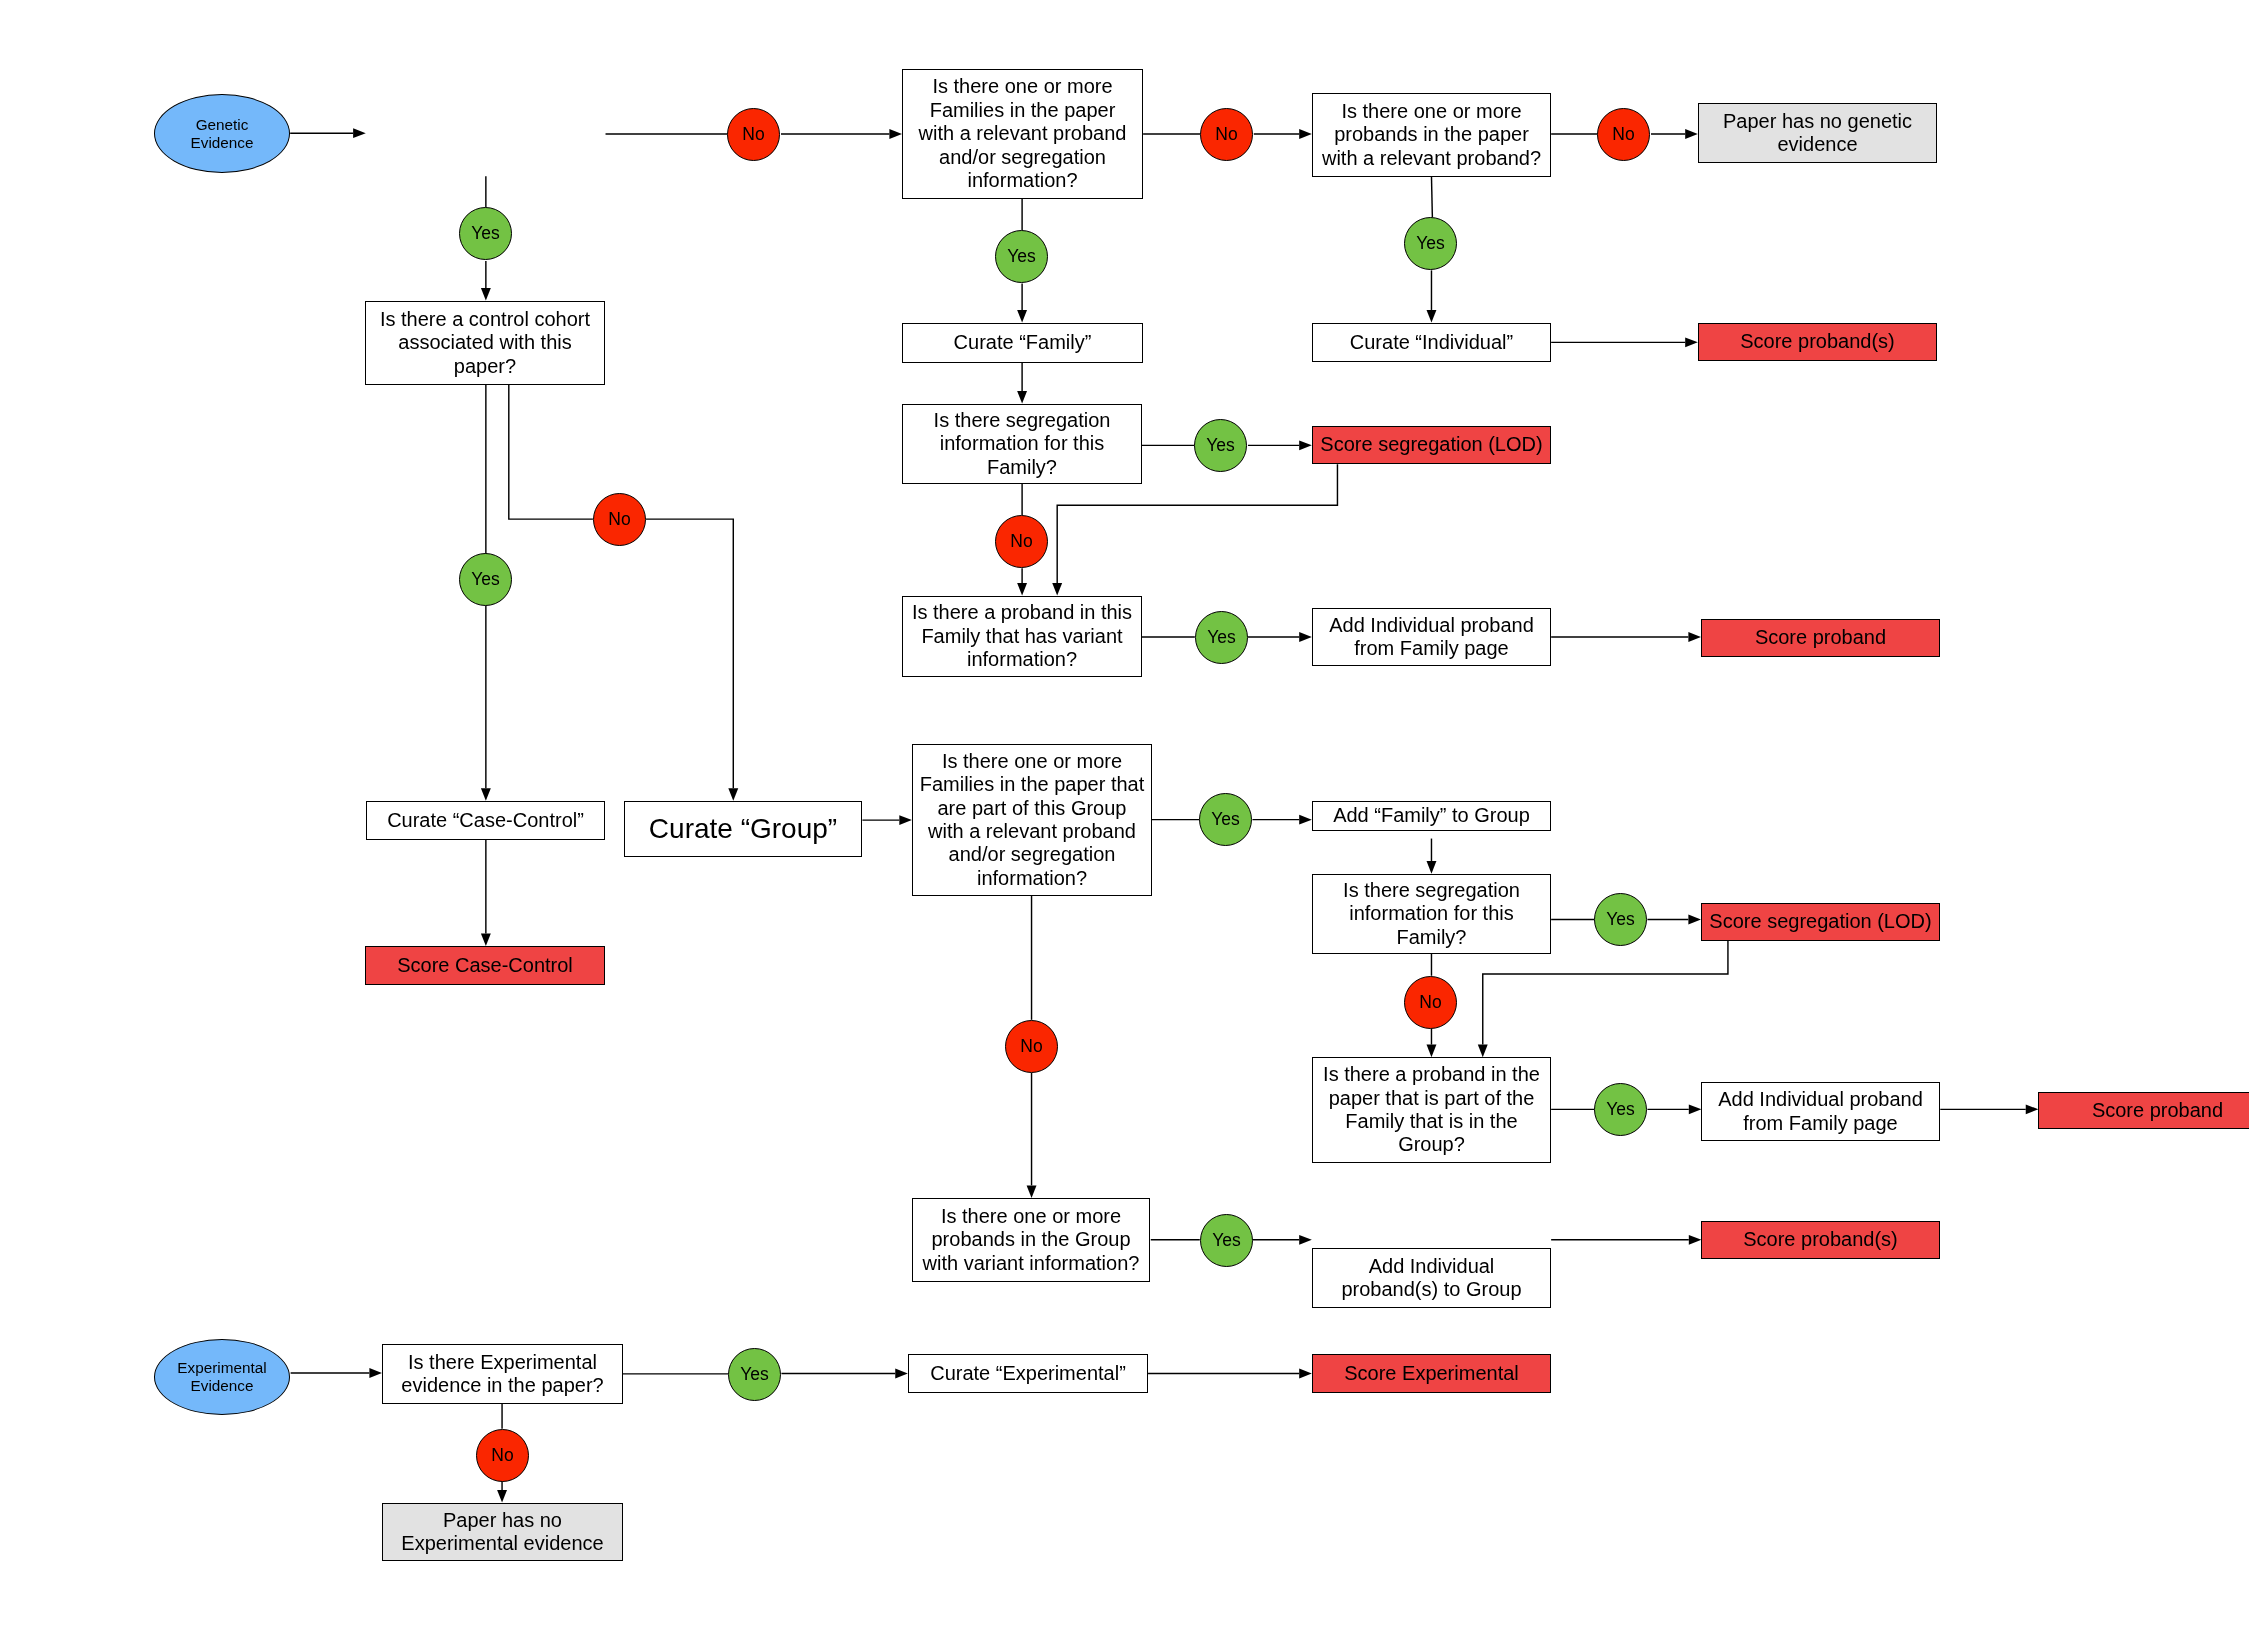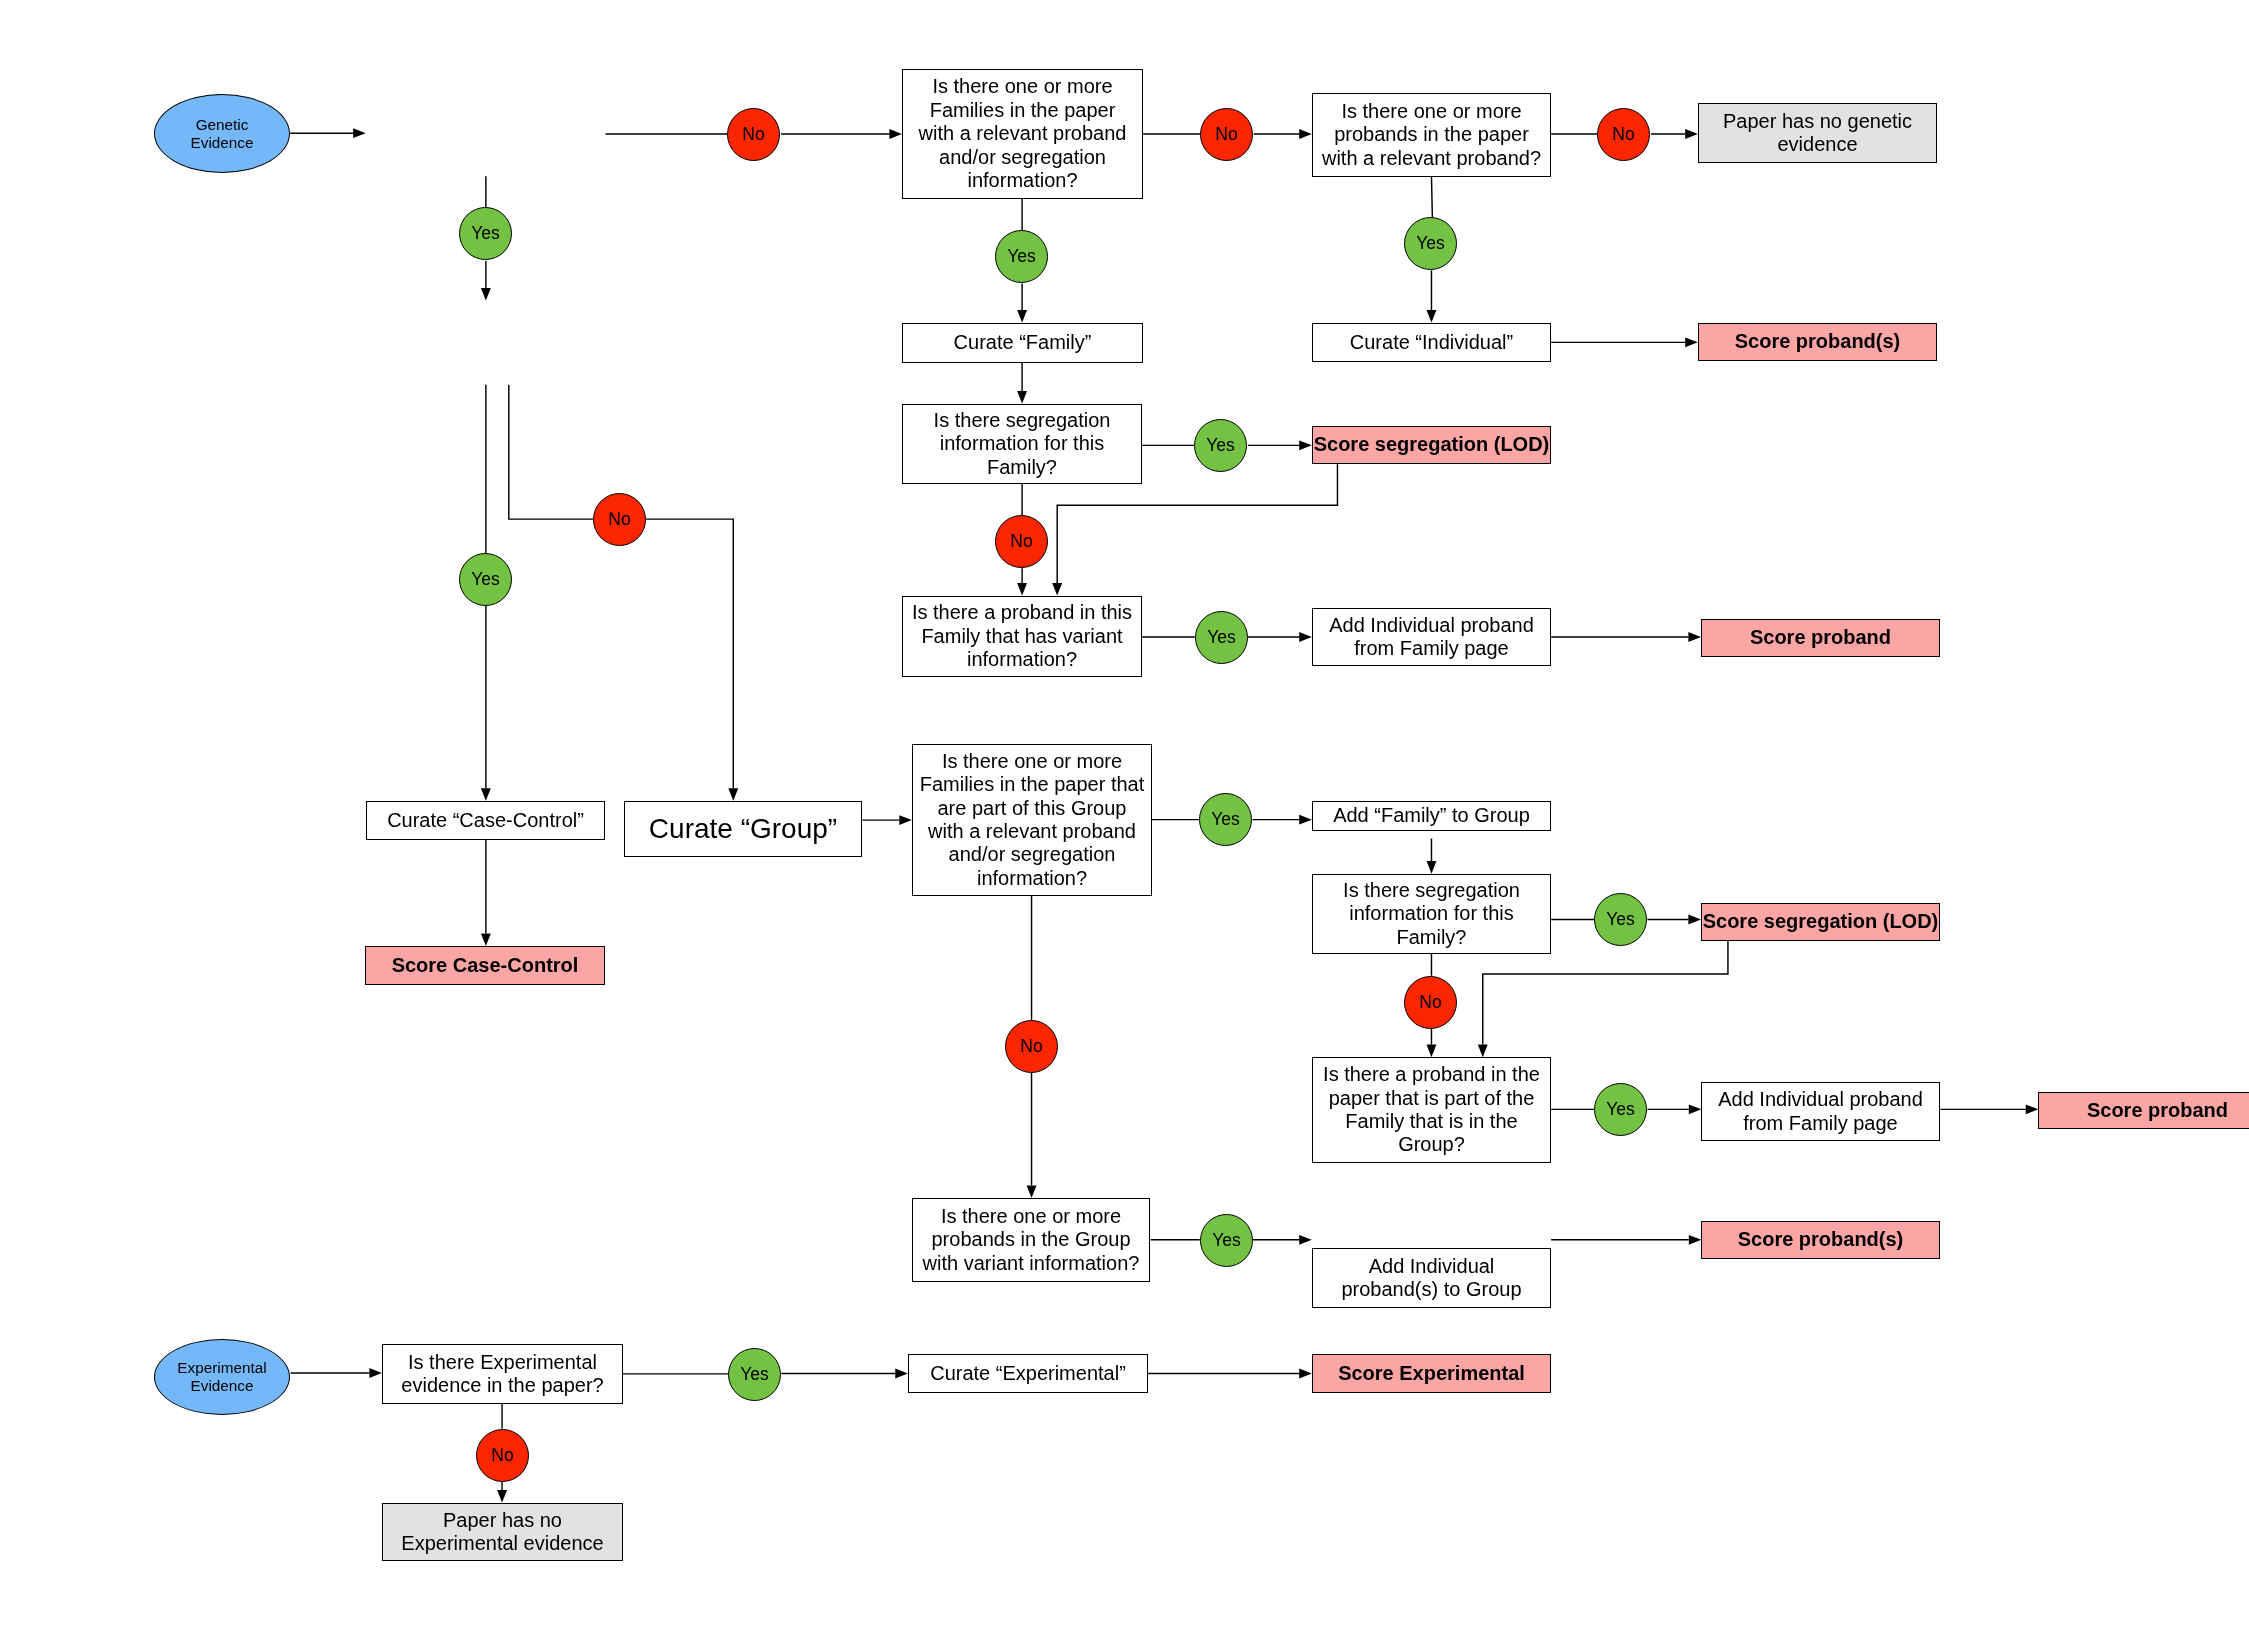--- a/index.html
+++ b/index.html
@@ -4,21 +4,21 @@
 <title>Genetic &amp; Experimental Evidence Curation Flowchart</title>
 <style>
   html,body{margin:0;padding:0;background:#fff;}
   body{font-family:"Liberation Sans",sans-serif;-webkit-font-smoothing:antialiased;}
   #canvas{position:relative;width:2369px;height:1651px;background:#fff;overflow:hidden;}
   svg#wires{position:absolute;left:0;top:0;width:2369px;height:1651px;}
   .node{position:absolute;box-sizing:border-box;display:flex;flex-direction:column;
         align-items:center;justify-content:center;text-align:center;
         border:1.8px solid #000;background:#fff;color:#000;}
   .node.grey{background:#e2e2e2;}
-  .node.yellow{background:#fca5a5;font-weight:bold;}
+  .node.yellow{background:#ef4444;}
   .node.ellipse{border-radius:50%;background:#74b8fa;}
   .node span{display:block;white-space:nowrap;}
   .pill{position:absolute;box-sizing:border-box;border:1.8px solid #000;border-radius:50%;
         display:flex;align-items:center;justify-content:center;font-size:17.5px;color:#000;}
   .pill.yes{background:#73c244;}
   .pill.no{background:#fa2600;}
 </style>
 </head>
 <body>
 
@@ -223,20 +223,25 @@
     </div>
   <div class="node" style="left:1312px;top:93px;width:239px;height:84px;font-size:20px;line-height:23.4px">
       <span>Is there one or more</span>
       <span>probands in the paper</span>
       <span>with a relevant proband?</span>
     </div>
   <div class="node grey" style="left:1698px;top:103px;width:239px;height:60px;font-size:20px;line-height:23.4px">
       <span>Paper has no genetic</span>
       <span>evidence</span>
     </div>
+  <div class="node" style="left:365px;top:301px;width:240px;height:84px;font-size:20px;line-height:23.4px">
+      <span>Is there a control cohort</span>
+      <span>associated with this</span>
+      <span>paper?</span>
+    </div>
   <div class="node" style="left:902px;top:323px;width:241px;height:40px;font-size:20px;line-height:23.4px">
       <span>Curate “Family”</span>
     </div>
   <div class="node" style="left:1312px;top:323px;width:239px;height:39px;font-size:20px;line-height:23.4px">
       <span>Curate “Individual”</span>
     </div>
   <div class="node yellow" style="left:1698px;top:323px;width:239px;height:38px;font-size:20px;line-height:23.4px">
       <span>Score proband(s)</span>
     </div>
   <div class="node" style="left:902px;top:404px;width:240px;height:80px;font-size:20px;line-height:23.4px">

